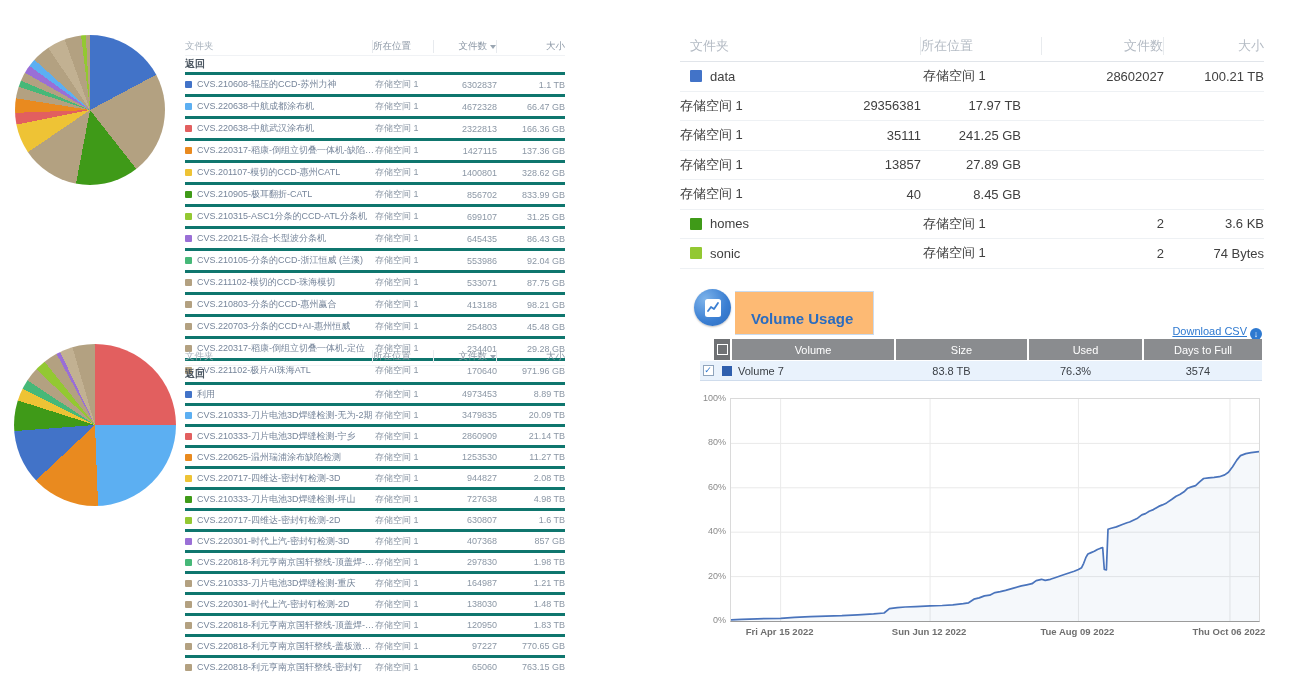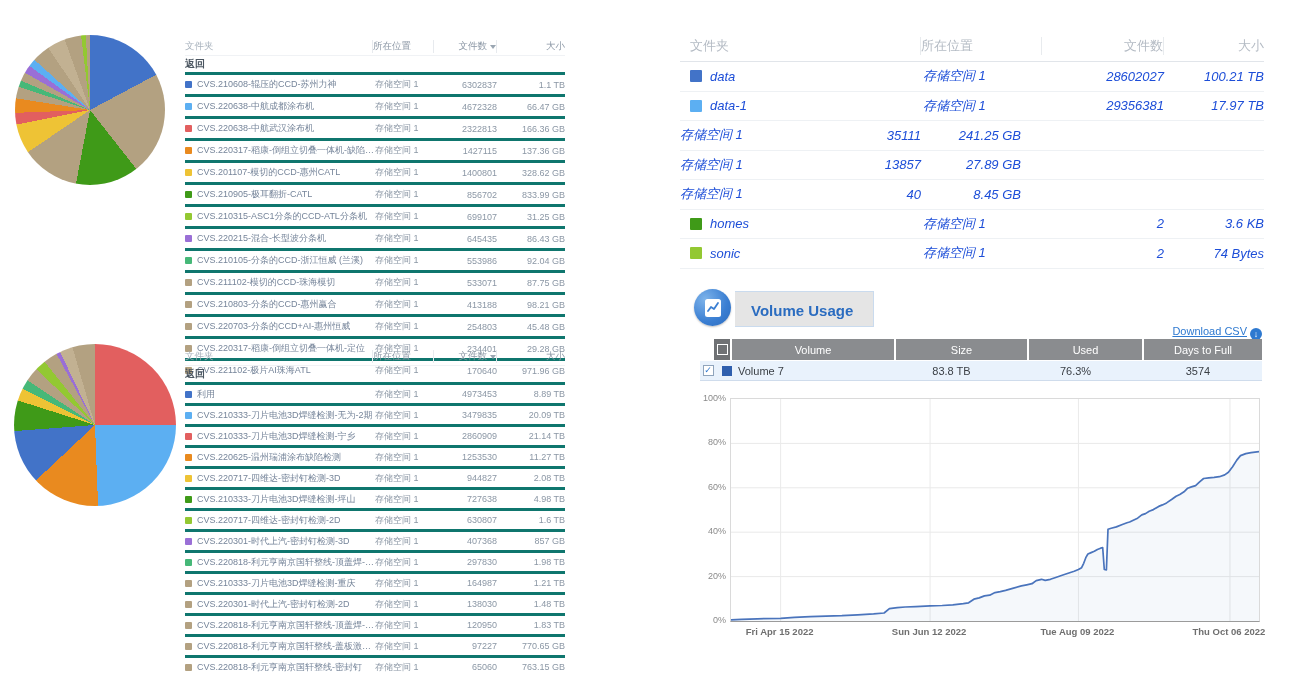--- a/index.html
+++ b/index.html
@@ -32,34 +32,34 @@
   .c-cnt{width:62px;text-align:right;color:#8b97a5;justify-content:flex-end;}
   .c-size{width:68px;text-align:right;color:#8b97a5;justify-content:flex-end;}
   .sq{width:7px;height:7px;border-radius:1px;margin-right:5px;flex:none;}
   .sort-tri{width:0;height:0;border-left:3px solid transparent;border-right:3px solid transparent;border-top:4px solid #9aa6b2;margin-left:3px;display:inline-block;}
 
   
   #rtable{left:680px;top:30px;width:584px;font-size:13px;}
   .rt-header{display:flex;height:31px;align-items:center;color:#b4bbc4;border-bottom:1px solid #e1e5ea;}
   .rt-h{display:flex;align-items:center;height:18px;}
   .rt-h.sep{border-left:1px solid #e8ebee;}
-  .rt-row{display:flex;height:28.5px;align-items:center;color:#1d4ed8;border-bottom:1px solid #eef1f4;font-style:italic;}
+  .rt-row{display:flex;height:28.5px;align-items:center;color:#404040;border-bottom:1px solid #eef1f4;}
   .r-name{flex:1;display:flex;align-items:center;padding-left:10px;}
   .r-loc{width:120px;}
   .r-cnt{width:121px;text-align:right;justify-content:flex-end;}
   .r-size{width:100px;text-align:right;justify-content:flex-end;}
   .rsq{width:12px;height:12px;border-radius:1px;margin-right:8px;flex:none;}
   .rt-h.r-name{padding-left:10px;}
 
   
   #vu-icon{left:694px;top:289px;width:37px;height:37px;border-radius:50%;
     background:radial-gradient(circle at 30% 28%,#7db3ea,#3a7ed2 60%,#2c6bbd);
     display:flex;align-items:center;justify-content:center;box-shadow:0 1px 2px rgba(0,0,0,.25);}
-  #vu-title{left:735px;top:291px;height:30px;line-height:30px;padding:4px 20px 0 16px;
-    border:1px solid #cadbee;border-left:none;color:#2a6cc0;font-weight:bold;font-size:15px;background:#e5e5e5;}
+  #vu-title{left:735px;top:291px;height:30px;line-height:30px;padding:12px 20px 0 16px;
+    border:1px solid #cadbee;border-left:none;color:#2a6cc0;font-weight:bold;font-size:15px;background:#fdba74;}
   #dl-csv{left:0;top:325px;width:1262px;text-align:right;font-size:11px;color:#2e79d0;}
   #dl-csv a{color:#2e79d0;text-decoration:underline;cursor:pointer;}
   .dl-circle{display:inline-block;width:12px;height:12px;border-radius:50%;background:#2e79d0;color:#fff;
     font-size:9px;line-height:12px;text-align:center;vertical-align:-2px;margin-left:3px;font-weight:bold;}
 
   #vtable{left:700px;top:339px;width:562px;font-size:11px;}
   .vt-header{display:flex;height:21px;padding-left:14px;}
   .vt-h{background:#8a8c8f;color:#fff;display:flex;align-items:center;justify-content:center;margin-right:2px;}
   .vt-h:last-child{margin-right:0;}
   .vt-h.cbcol{background:#6f7174;width:16px;flex:none;}
@@ -383,24 +383,20 @@
       <div class="rt-row">
         <div class="r-name">
           <div class="rsq" style="background: rgb(66, 115, 200);"></div>
           <div class="">data</div>
         </div>
         <div class="r-loc">存储空间 1</div>
         <div class="r-cnt">28602027</div>
         <div class="r-size">100.21 TB</div>
       </div>
       <div class="rt-row">
-        <div class="r-name">
-          <div class="rsq" style="background: rgb(92, 175, 242);"></div>
-          <div class="">data-1</div>
-        </div>
         <div class="r-loc">存储空间 1</div>
         <div class="r-cnt">29356381</div>
         <div class="r-size">17.97 TB</div>
       </div>
       <div class="rt-row">
         <div class="r-loc">存储空间 1</div>
         <div class="r-cnt">35111</div>
         <div class="r-size">241.25 GB</div>
       </div>
       <div class="rt-row">

